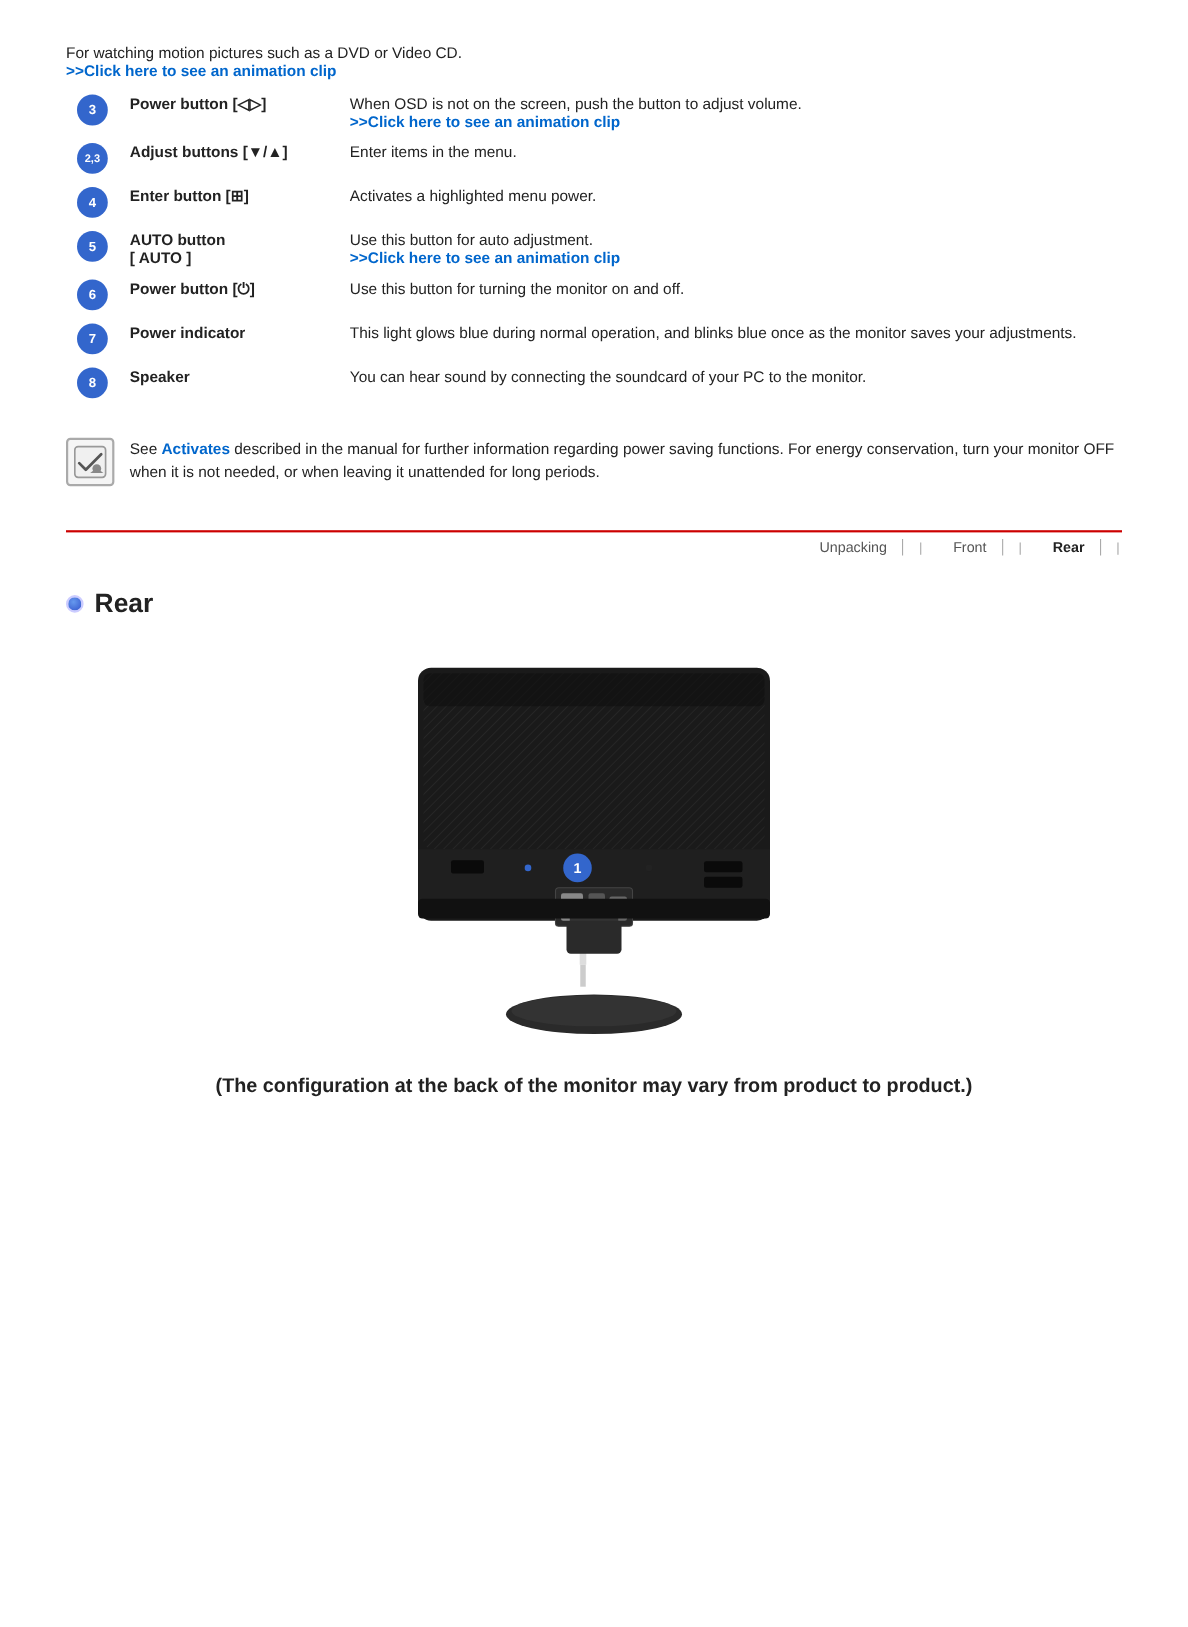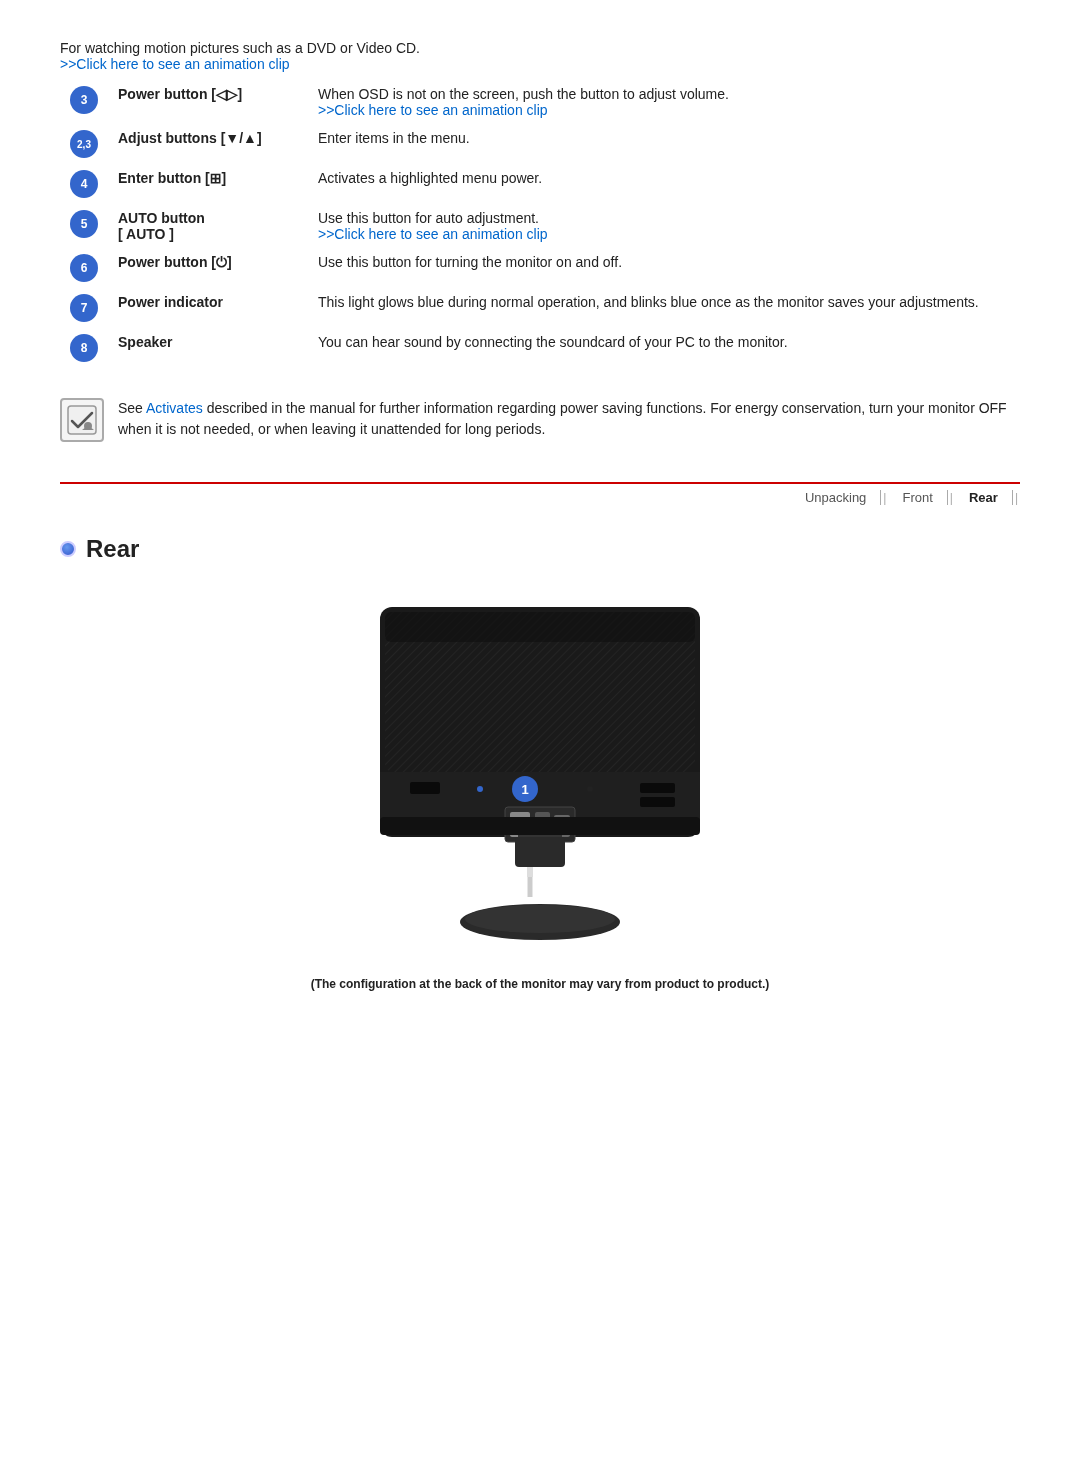--- a/index.html
+++ b/index.html
@@ -15,20 +15,21 @@
 
     .intro-text {
       margin-bottom: 8px;
       font-size: 14px;
       color: #222;
     }
 
     .link-blue {
       color: #0066cc;
       text-decoration: none;
+      font-weight: bold;
     }
 
     .items-table {
       width: 100%;
       border-collapse: collapse;
       margin-bottom: 30px;
     }
 
     .items-table td {
       padding: 6px 10px;
@@ -93,21 +94,21 @@
     }
 
     
     .nav-bar {
       display: flex;
       justify-content: flex-end;
       align-items: center;
       border-top: 2px solid #cc0000;
       padding-top: 6px;
       margin-bottom: 30px;
-      gap: 0;
+      gap: 12px;
     }
 
     .nav-item {
       font-size: 13px;
       color: #555;
       padding: 0 14px;
       border-right: 1px solid #aaa;
       cursor: pointer;
     }
 
@@ -151,21 +152,21 @@
 
     
     .monitor-rear-svg {
       width: 380px;
       height: 360px;
     }
 
     .caption {
       text-align: center;
       font-weight: bold;
-      font-size: 12px;
+      font-size: 18px;
       color: #222;
       margin-top: 10px;
     }
   </style>
 </head>
 <body>
 
 <div class="intro-text">
   <span>For watching motion pictures such as a DVD or Video CD.</span><br>
   <a class="link-blue" href="#">&gt;&gt;Click here to see an animation clip</a>

